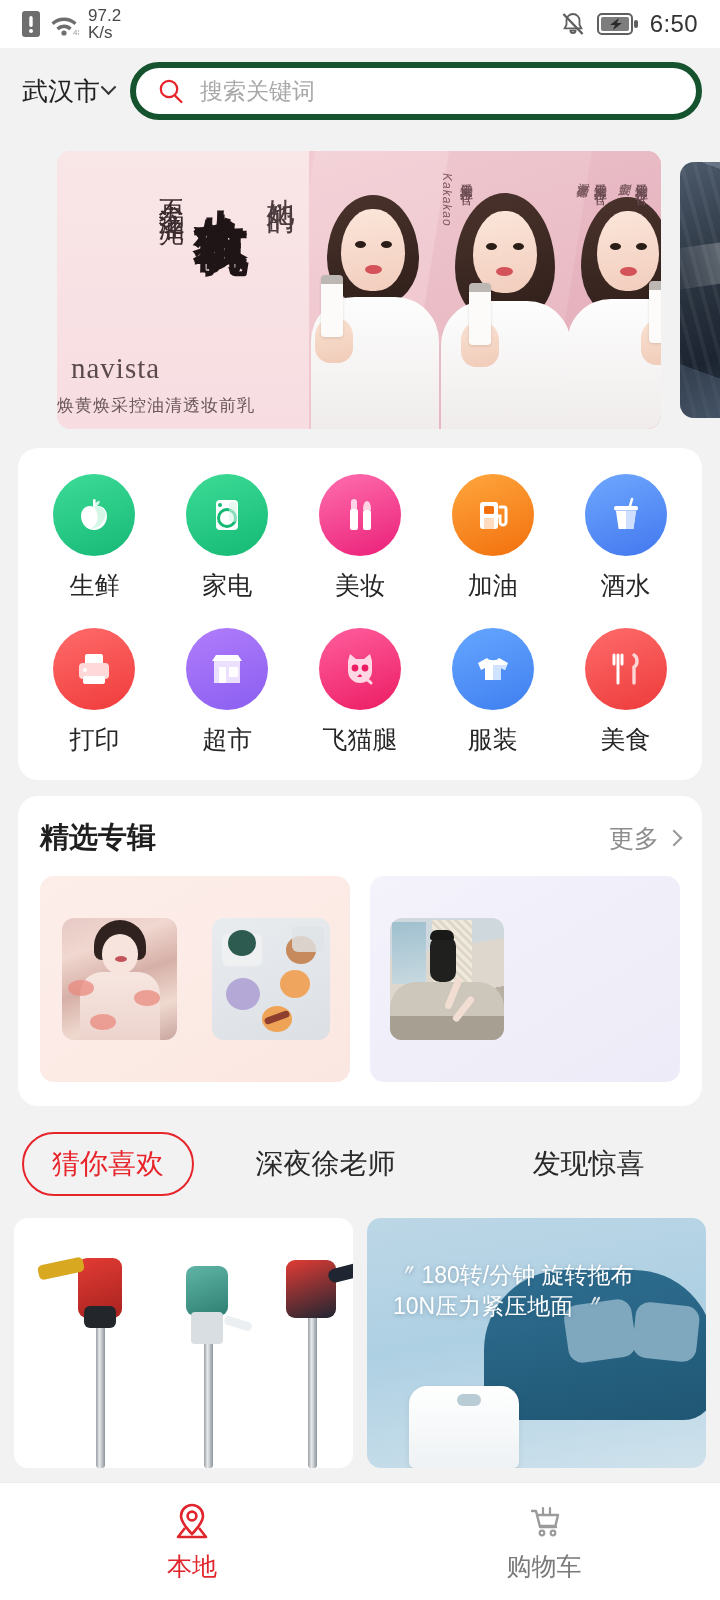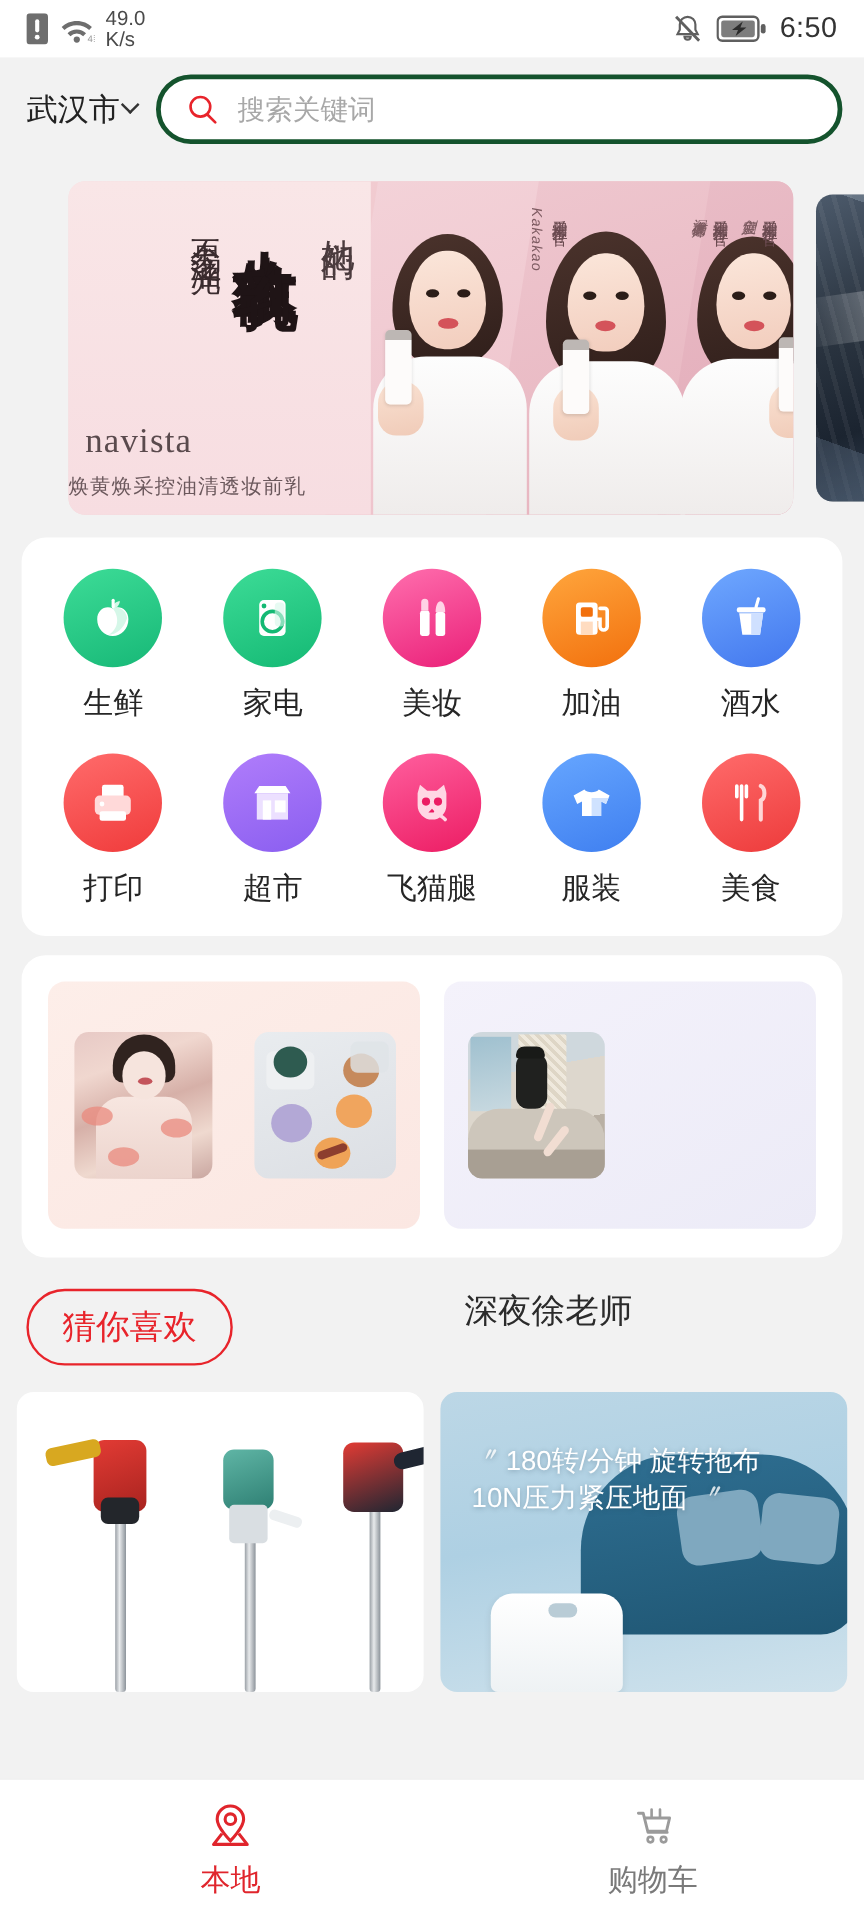--- a/index.html
+++ b/index.html
@@ -22,21 +22,21 @@
 
   
   .header{
     height:86px; background:#f2f2f2; display:flex; align-items:center;
     padding:0 18px 0 22px; gap:16px;
   }
   .city{ display:flex; align-items:center; gap:3px; font-size:26px; color:#222; white-space:nowrap; }
   .chev-d{ width:11px; height:11px; border-right:2.4px solid #333; border-bottom:2.4px solid #333;
            transform:rotate(45deg) translate(-3px,-3px); }
   .searchbar{
-    flex:1; height:58px; background:#fff; border:4px solid #14532d; border-radius:30px;
+    flex:1; height:58px; background:#fff; border:6px solid #14532d; border-radius:30px;
     display:flex; align-items:center; padding-left:22px; position:relative;
   }
   .s-icon{ width:26px; height:26px; flex:0 0 auto; }
   .s-input{
     border:none; outline:none; flex:1; font-size:23px; color:#333; background:transparent;
     margin-left:16px; font-family:inherit; padding-right:110px;
   }
   .s-input::placeholder{ color:#a8a8a8; }
   .s-btn{
     position:absolute; right:3px; top:3px; height:52px; padding:0 28px;
@@ -152,21 +152,21 @@
   .th3 .sofa{ position:absolute; left:0; bottom:22px; width:100%; height:36px; border-radius:26px 26px 0 0;
               background:#cdc6bb; }
   .th3 .floor{ position:absolute; left:0; bottom:0; width:100%; height:24px; background:#a89f93; }
   .th3 .person{ position:absolute; left:40px; top:18px; width:26px; height:46px; border-radius:10px;
                 background:#20211f; }
   .th3 .cap{ position:absolute; left:40px; top:12px; width:24px; height:10px; border-radius:7px 7px 2px 2px;
              background:#191a18; }
   .th3 .leg{ position:absolute; width:7px; background:#f1ddd2; border-radius:4px; }
 
   
-  .tabs{ display:flex; padding:26px 0 22px; }
+  .tabs{ display:flex; align-items:center; padding:26px 0 22px; }
   .tab{ flex:1; text-align:center; font-size:28px; color:#2b2b2b; cursor:pointer; }
   .tab.active-pill{ flex:0 0 auto; margin-left:22px; margin-right:auto;
     border:2px solid #e8242b; color:#e8242b; border-radius:34px; padding:11px 28px; font-size:28px; }
 
   
   .prod-grid{ display:flex; gap:14px; padding:0 14px; }
   .prod{ flex:1; height:250px; border-radius:14px; overflow:hidden; position:relative; cursor:pointer; }
   .prod-a{ background:#fff; }
   .prod-b{ background:linear-gradient(170deg,#bcd7e6 0%,#aed0e3 45%,#cfe2ec 100%); }
   .pump{ position:absolute; bottom:0; }
@@ -202,21 +202,21 @@
       <rect x="7.3" y="5" width="3.4" height="11" rx="1.7" fill="#fff"></rect>
       <circle cx="9" cy="20" r="2" fill="#fff"></circle>
     </svg>
     <svg class="ic" width="30" height="24" viewBox="0 0 30 24">
       <path d="M15 5.5c5 0 9.4 1.9 12.6 5l-2.3 2.6C22.6 10.5 19 9 15 9s-7.6 1.5-10.3 4.1L2.4 10.5C5.6 7.4 10 5.5 15 5.5z" fill="#6e6e6e"></path>
       <path d="M15 12.6c3 0 5.7 1.2 7.7 3.1l-2.4 2.6A8 8 0 0015 16a8 8 0 00-5.3 2.3l-2.4-2.6a11 11 0 017.7-3.1z" fill="#6e6e6e"></path>
       <circle cx="15" cy="21" r="2.6" fill="#6e6e6e"></circle>
       <text x="24" y="23" font-size="8" fill="#9a9a9a" font-family="Liberation Sans">4⁞</text>
     </svg>
     <div class="sb-speed">
-      <div>49.0</div>
+      <div>97.2</div>
       <div>K/s</div>
     </div>
   </div>
   <div class="sb-right">
     <svg class="ic" width="26" height="26" viewBox="0 0 26 26">
       <path d="M13 3a6.5 6.5 0 00-6.5 6.5v4.2L4.6 17.4h16.8l-1.9-3.7V9.5A6.5 6.5 0 0013 3zm0 19a2.6 2.6 0 002.6-2.4h-5.2A2.6 2.6 0 0013 22z" fill="none" stroke="#5f5f5f" stroke-width="1.8"></path>
       <line x1="3.4" y1="3" x2="22.6" y2="23" stroke="#5f5f5f" stroke-width="2.4"></line>
     </svg>
     <svg class="ic" width="42" height="24" viewBox="0 0 42 24">
       <rect x="1" y="2" width="34" height="20" rx="4" fill="none" stroke="#5f5f5f" stroke-width="2"></rect>
@@ -421,20 +421,27 @@
           <path d="M14 8v9M18 8v9M10 8v9M14 17v19" stroke="#fff" stroke-width="3" stroke-linecap="round"></path>
           <path d="M30 8c4 2 4 10 0 12v16" stroke="#ffd6d6" stroke-width="3.4" fill="none" stroke-linecap="round"></path>
         </svg>
       </div>
       <div class="cat-label">美食</div>
     </div>
   </div>
 </div>
 
 <div class="album-card">
+  <div class="album-head">
+    <div class="album-title">精选专辑</div>
+    <div class="album-more">
+      <span>更多</span>
+      <span class="chev-r"></span>
+    </div>
+  </div>
   <div class="album-row">
     <div class="album-tile tile-a">
       <div class="thumb th1">
         <div class="torso"></div>
         <div class="hair"></div>
         <div class="face"></div>
         <div class="mouth"></div>
         <div class="petal" style="left:6px;top:62px;"></div>
         <div class="petal" style="left:72px;top:72px;"></div>
         <div class="petal" style="left:28px;top:96px;"></div>
@@ -461,20 +468,21 @@
         <div class="person"></div>
         <div class="cap"></div>
       </div>
     </div>
   </div>
 </div>
 
 <div class="tabs">
   <div class="tab active-pill">猜你喜欢</div>
   <div class="tab">深夜徐老师</div>
+  <div class="tab">发现惊喜</div>
 </div>
 
 <div class="prod-grid">
   <div class="prod prod-a">
     <div class="pump" style="left:42px;width:90px;height:250px;">
       <div class="shaft" style="left:40px;height:170px;"></div>
       <div class="motor" style="left:22px;bottom:150px;width:44px;height:60px;background:linear-gradient(160deg,#e23b34,#a8231f);"></div>
       <div class="motor" style="left:28px;bottom:140px;width:32px;height:22px;background:#23262b;border-radius:6px;"></div>
       <div class="motor" style="left:-18px;bottom:192px;width:46px;height:15px;background:#d8a820;border-radius:5px;transform:rotate(-12deg);"></div>
     </div>

